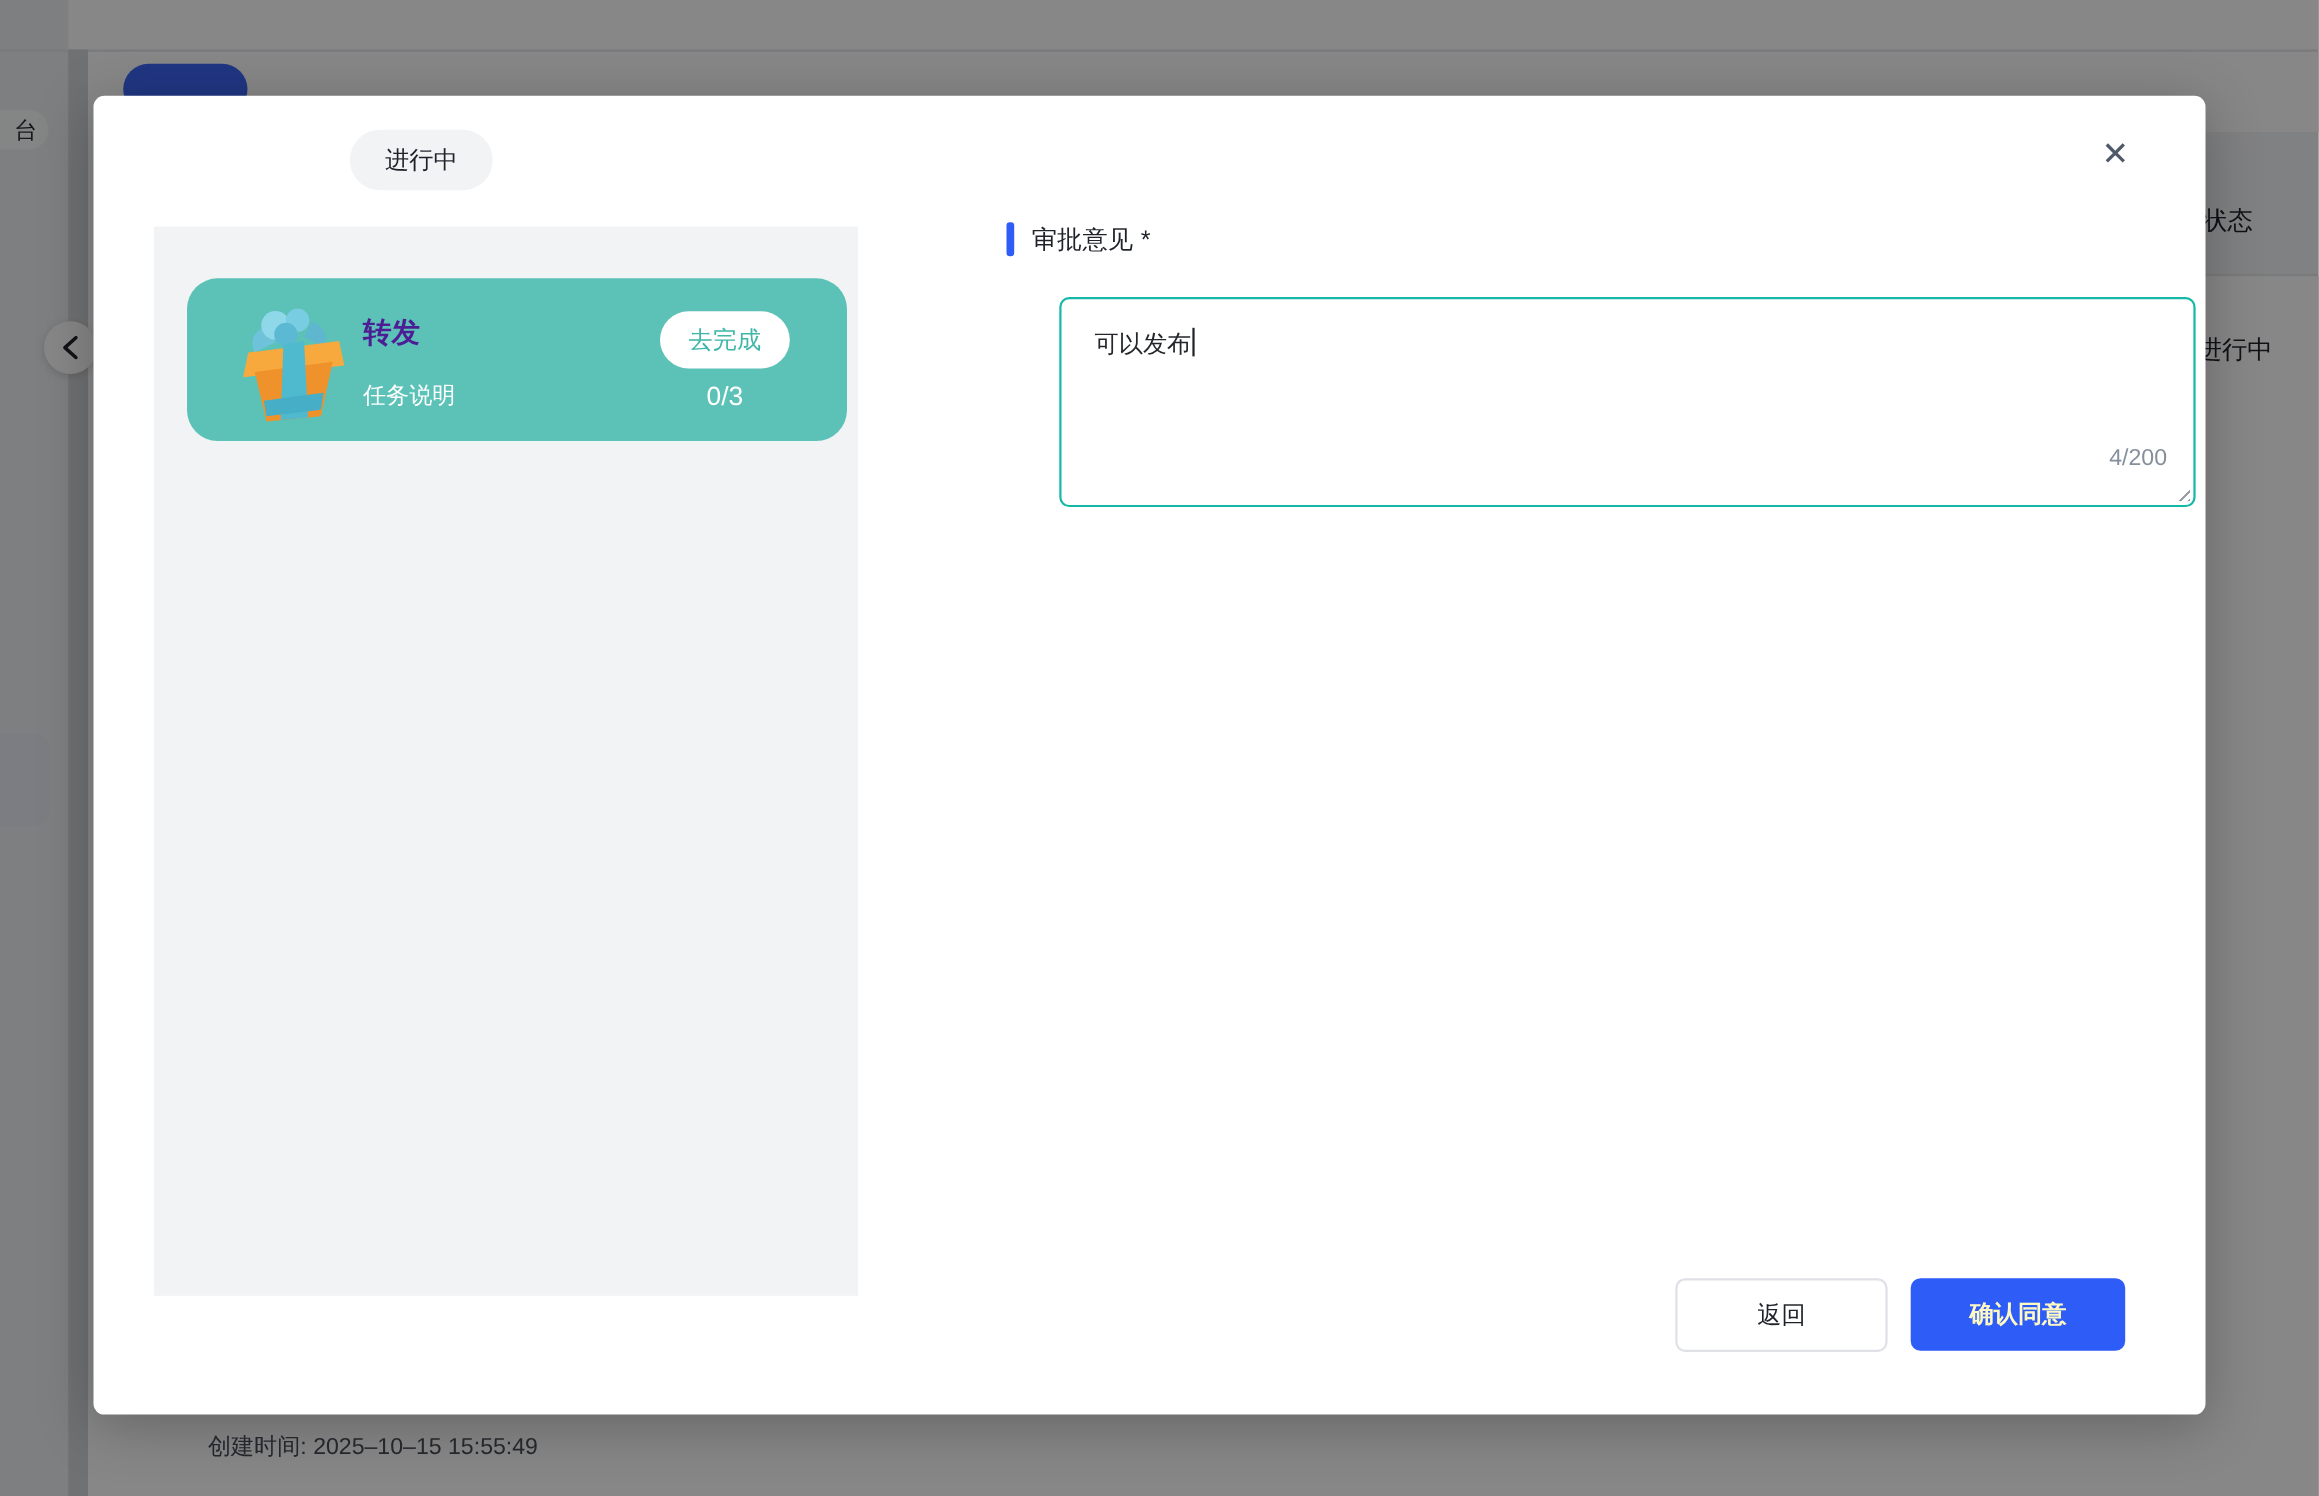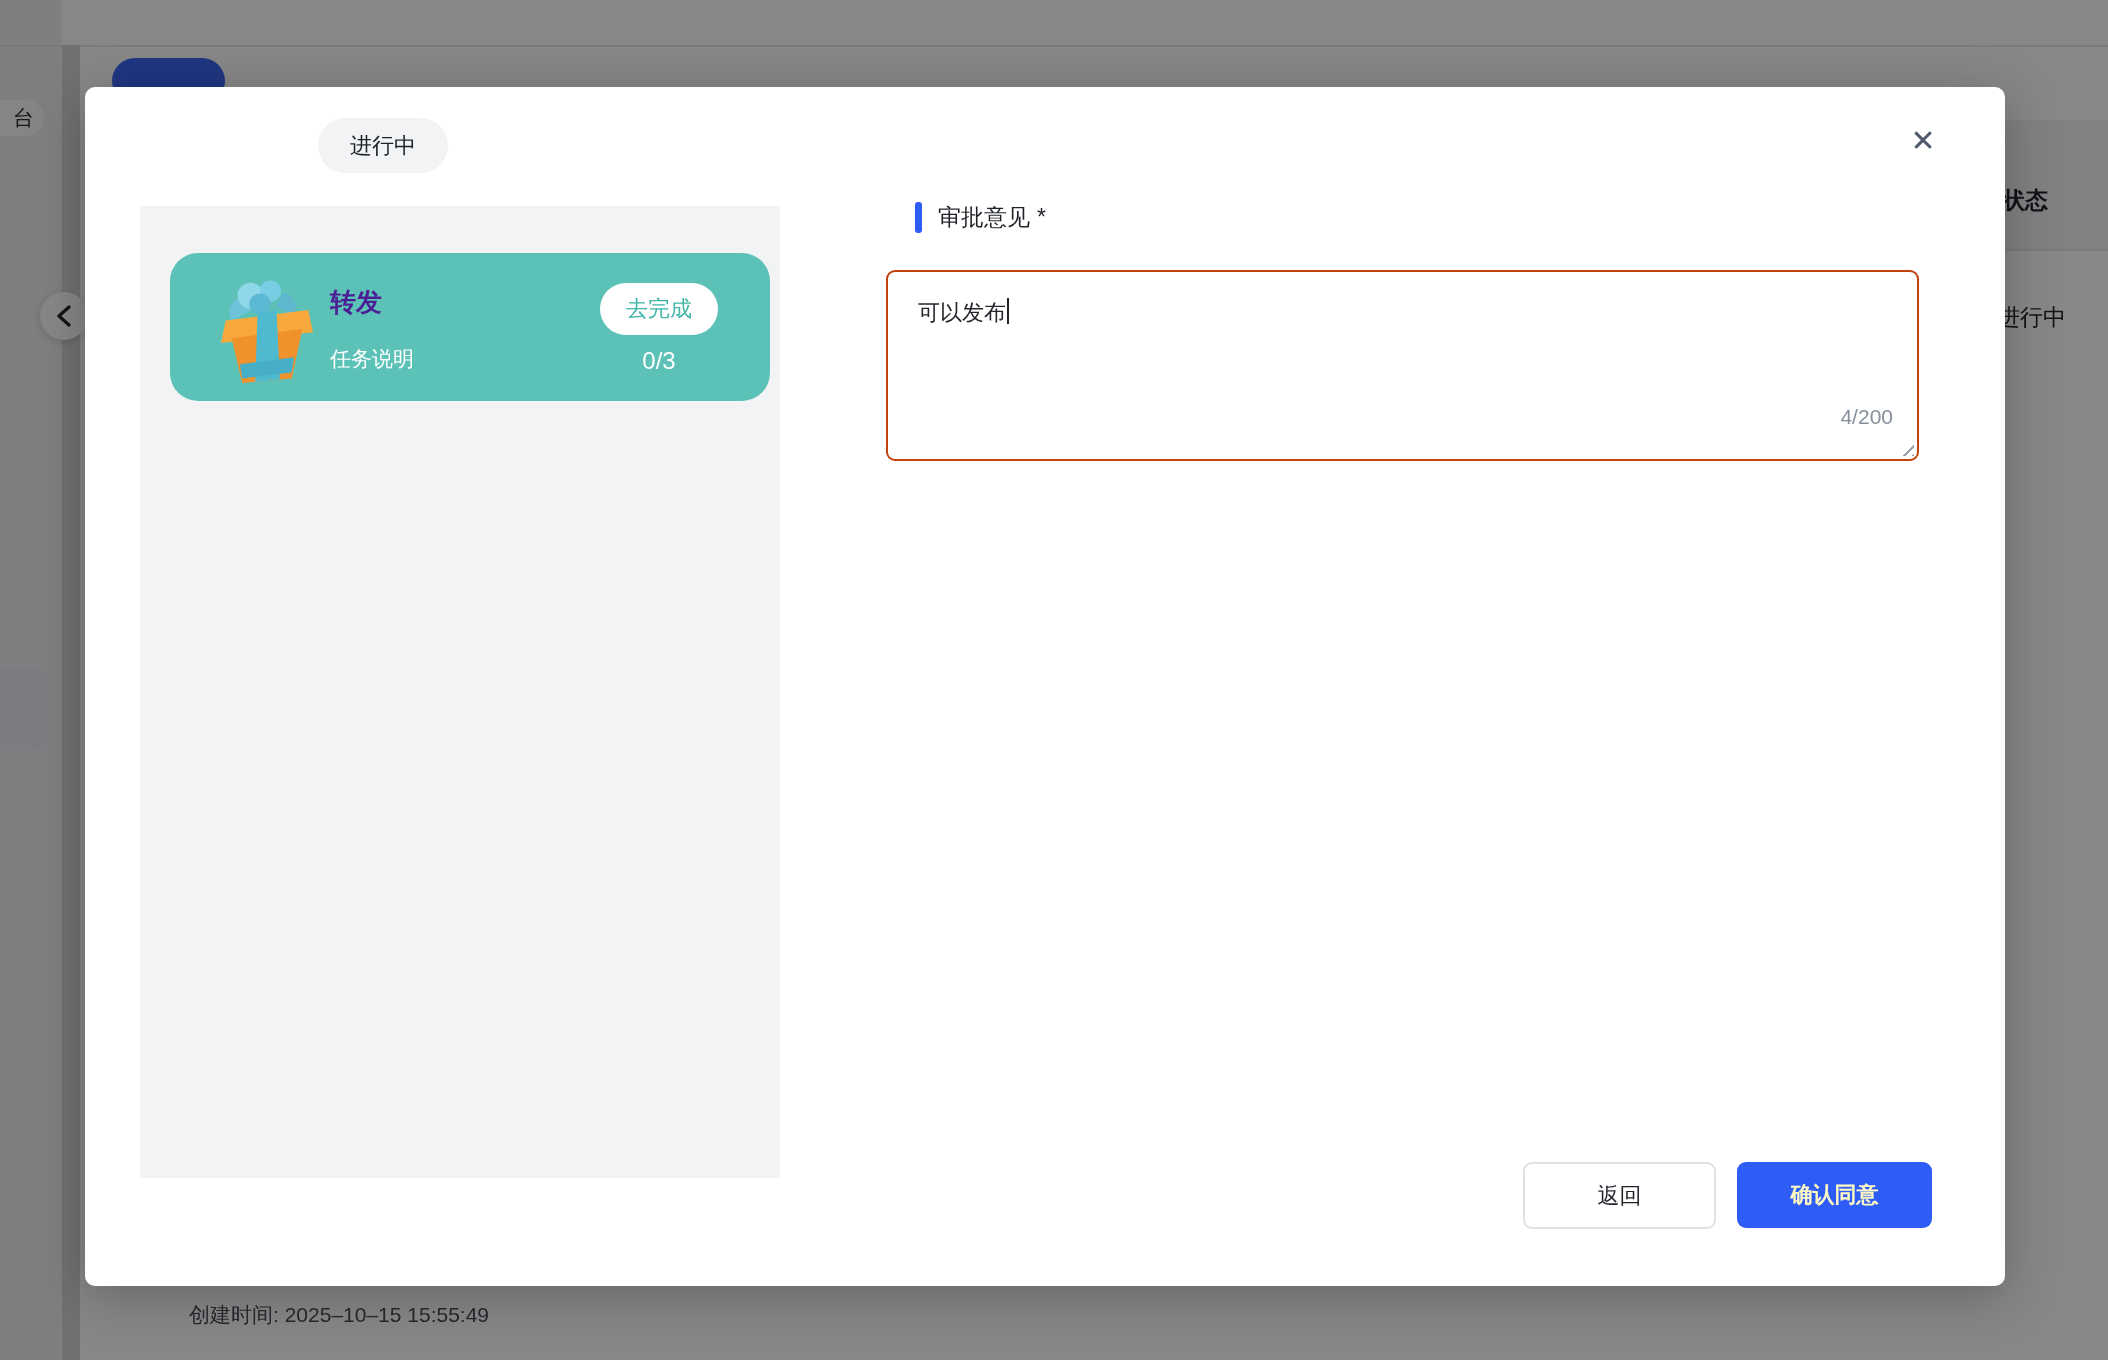--- a/index.html
+++ b/index.html
@@ -14,21 +14,21 @@
   .bd-tabpill{left:-30px;top:100px;width:74px;height:36px;background:#fafbfc;border-radius:18px;
     display:flex;align-items:center;justify-content:flex-end;padding-right:10px;
     font-size:21px;color:#2b2e33;}
   .bd-selitem{left:-30px;top:668px;width:74px;height:82px;background:#e9edf6;border-radius:10px;}
   .bd-bluebtn{left:112px;top:58px;width:113px;height:46px;border-radius:23px;background:#3d66f5;}
   .bd-collapse{left:40px;top:292px;width:48px;height:48px;border-radius:50%;background:#ffffff;
     box-shadow:0 2px 8px rgba(0,0,0,.15);display:flex;align-items:center;justify-content:center;}
   .bd-collapse svg{width:18px;height:22px;}
   .bd-colheadbg{left:1975px;top:120px;width:133px;height:130px;background:#f2f3f5;}
   .bd-rowdivider{left:1975px;top:249px;width:133px;height:2px;background:#e5e6eb;}
-  .bd-colhead{left:2002px;top:185px;font-size:23px;font-weight:700;color:#1f2329;white-space:nowrap;}
+  .bd-colhead{left:2002px;top:185px;font-size:23px;font-weight:400;color:#1f2329;white-space:nowrap;}
   .bd-rowstatus{left:1997px;top:302px;font-size:23px;color:#1f2329;white-space:nowrap;}
 
   
   #overlay{position:absolute;left:0;top:0;width:2108px;height:1360px;
     background:rgba(0,0,0,0.47);z-index:5;}
 
   
   #modal{position:absolute;left:85px;top:87px;width:1920px;height:1199px;background:#ffffff;
     border-radius:10px;z-index:10;box-shadow:0 10px 50px rgba(0,0,0,.25);}
   .m-title{position:absolute;left:138px;top:120px;font-size:36px;font-weight:700;color:#1f2329;}
@@ -48,22 +48,22 @@
     font-size:22px;color:#3fb6a8;cursor:pointer;}
   .m-card-progress{position:absolute;left:430px;top:94px;width:118px;text-align:center;
     font-size:24px;color:#ffffff;}
   .m-created{position:absolute;left:49px;top:1095px;font-size:21px;color:#23262b;}
 
   .m-form-label-row{position:absolute;left:830px;top:115px;display:flex;align-items:center;justify-content:flex-end;}
   .m-label-bar{width:7px;height:31px;border-radius:3px;background:#2d5cf6;margin-right:16px;}
   .m-label-text{font-size:23px;color:#1f2329;}
   .m-label-req{font-size:23px;color:#1f2329;margin-left:7px;}
 
-  .m-ta{position:absolute;left:801px;top:183px;width:1033px;height:191px;background:#fff;
-    border:2px solid #c2410c;border-radius:9px;padding:26px 30px;cursor:text;}
+  .m-ta{position:absolute;left:878px;top:183px;width:1033px;height:191px;background:#fff;
+    border:2px solid #14b8a6;border-radius:9px;padding:26px 30px;cursor:text;}
   .m-ta-text{font-size:22px;color:#23262b;line-height:30px;}
   .m-caret{display:inline-block;width:2px;height:26px;background:#1f2329;vertical-align:-4px;margin-left:1px;}
   .m-counter{position:absolute;right:24px;bottom:30px;font-size:21px;color:#86909c;margin-left:16px;}
   .m-grip{position:absolute;right:3px;bottom:3px;width:14px;height:14px;
     background:repeating-linear-gradient(135deg,#9aa0a8 0 2px,transparent 2px 6px);
     clip-path:polygon(100% 0,100% 100%,0 100%);}
 
   .m-btn-back{position:absolute;left:1438px;top:1075px;width:193px;height:67px;background:#ffffff;
     border:2px solid #dfe1e6;border-radius:9px;display:flex;align-items:center;justify-content:center;
     font-size:22px;color:#1f2329;cursor:pointer;}

